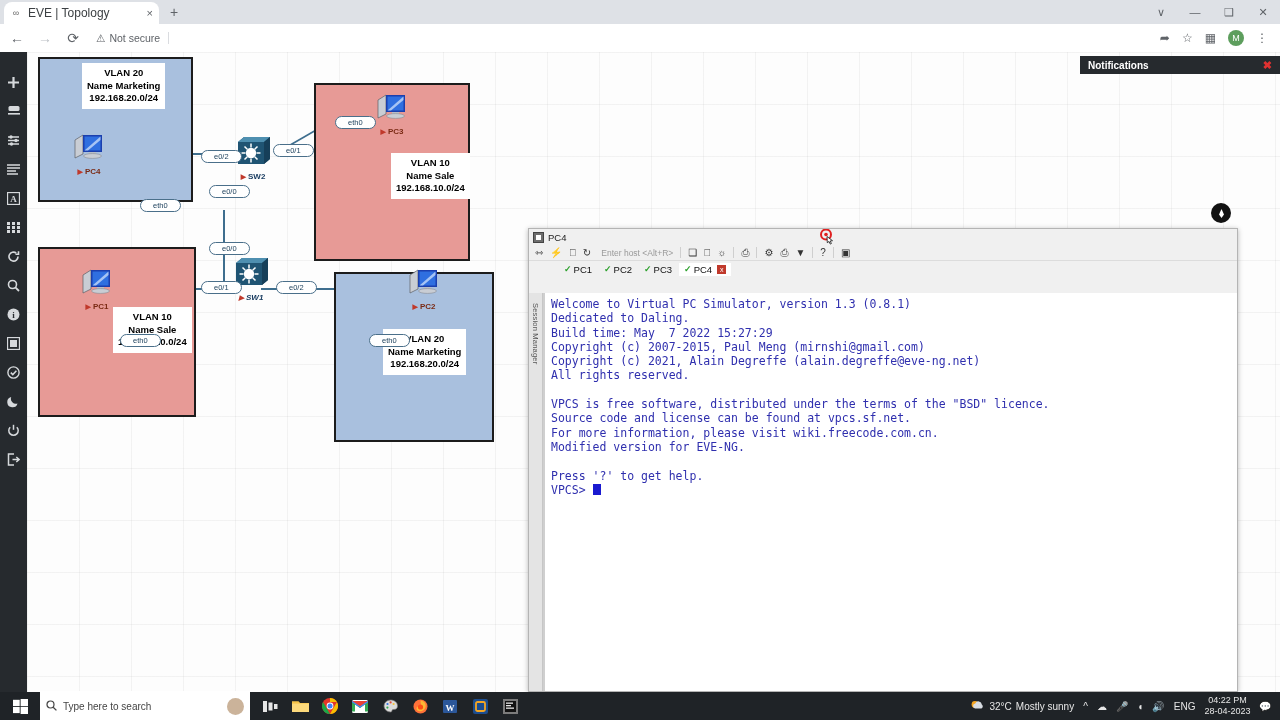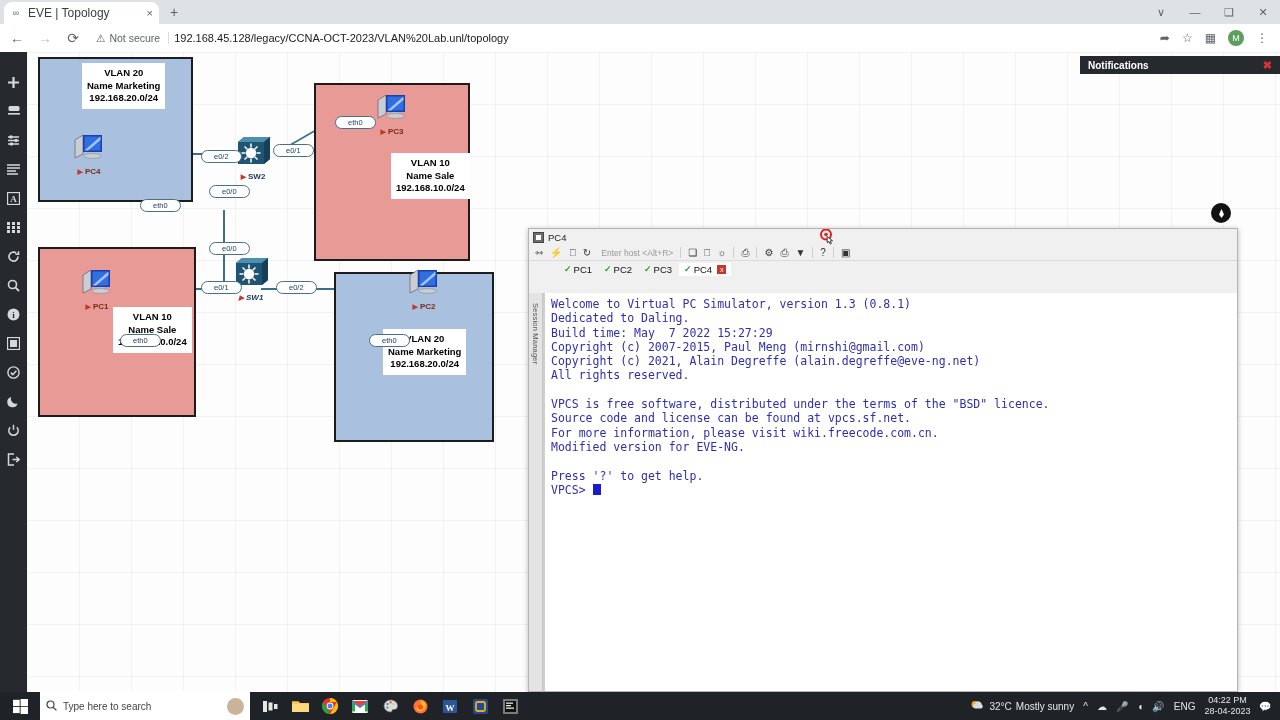--- a/index.html
+++ b/index.html
@@ -175,21 +175,20 @@
 
   <div class="chrome-toolbar">
     <span class="nav-btn">←</span>
     <span class="nav-btn dim">→</span>
     <span class="nav-btn">⟳</span>
     <div class="omnibox">
       <span class="notsecure">
         <span>⚠</span>
         <span>Not secure</span>
       </span>
-      <span class="omni-url">192.168.45.128/legacy/CCNA-OCT-2023/VLAN%20Lab.unl/topology</span>
     </div>
     <div class="tb-right">
       <span class="tb-ico">➦</span>
       <span class="tb-ico">☆</span>
       <span class="tb-ico">▦</span>
       <span class="avatar">M</span>
       <span class="tb-ico">⋮</span>
     </div>
   </div>
 

